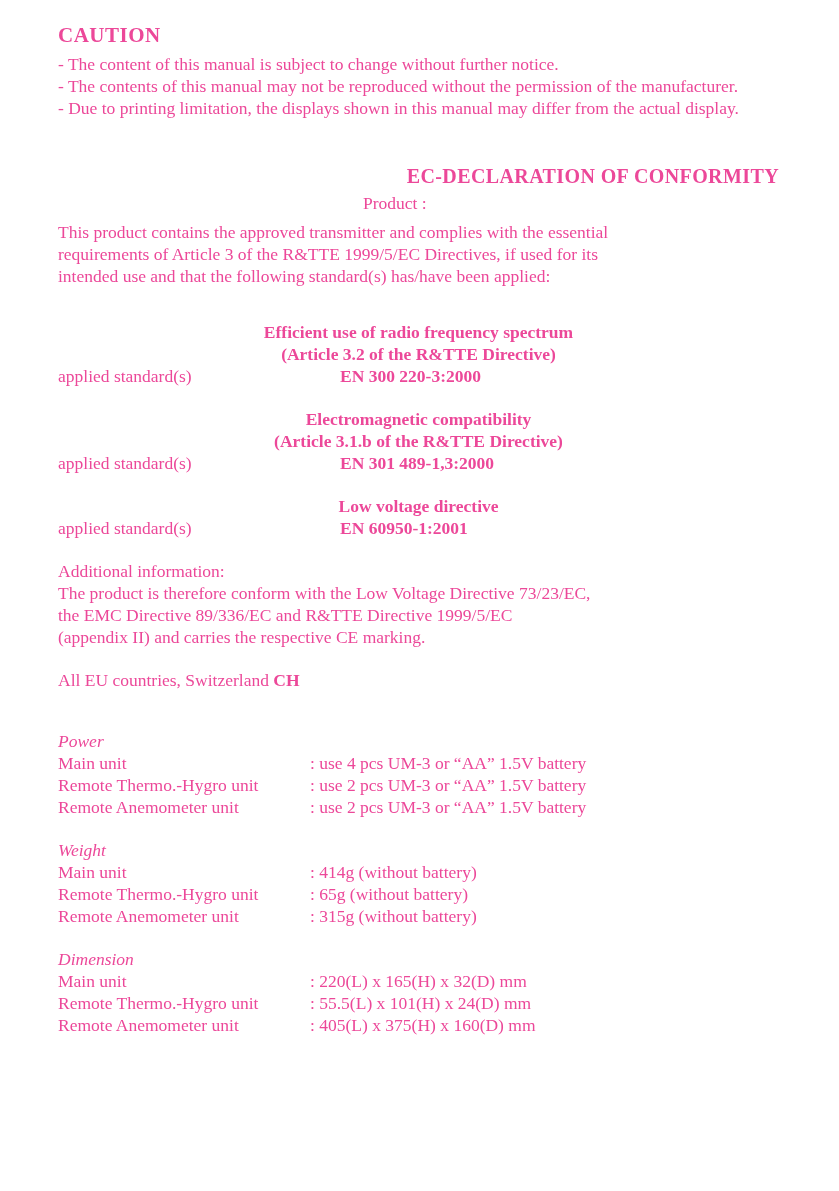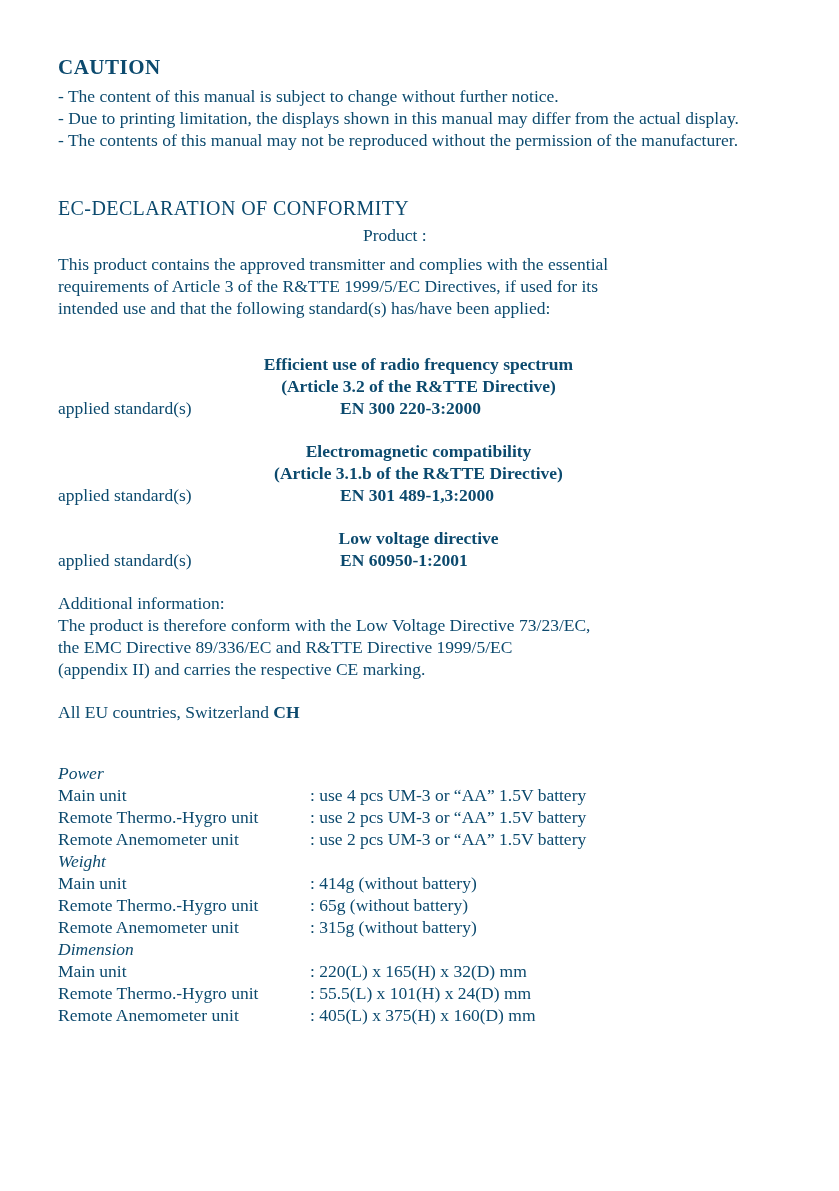--- a/index.html
+++ b/index.html
@@ -3,77 +3,78 @@
 <meta charset="utf-8">
 <style>
   * { margin: 0; padding: 0; box-sizing: border-box; }
   html, body { background: #f4f4f4; }
   body { font-family: "Liberation Serif", "DejaVu Serif", serif; }
   .page {
     width: 839px;
     height: 1191px;
     margin: 0 auto;
     background: #ffffff;
-    color: #0c4a6e;
-    padding: 56px 60px 0 58px;
+    color: #ec4899;
+    padding: 24px 60px 0 58px;
     font-size: 17.5px;
     line-height: 22px;
     overflow: hidden;
     position: relative;
   }
   .bold { font-weight: 700; }
 
   .caution-title {
     font-size: 21px;
     font-weight: 700;
     letter-spacing: 0.5px;
     margin-bottom: 7px;
   }
   .caution p { max-width: 720px; }
 
   .ec-title {
     margin-top: 46px;
     font-size: 20px;
-    font-weight: 400;
+    font-weight: 700;
     letter-spacing: 0.4px;
+    text-align: right;
   }
   .product-label {
     margin-top: 5px;
     padding-left: 305px;
   }
   .intro { margin-top: 7px; }
 
   .std-section { margin-top: 21px; }
   .std-section.first { margin-top: 34px; }
   .std-heading { font-weight: 700; text-align: center; }
   .std-row { display: flex; align-items: flex-end; }
   .std-label { width: 282px; flex: 0 0 282px; }
   .std-value { font-weight: 700; }
 
   .additional { margin-top: 21px; }
   .rtte { margin-top: 21px; }
 
   .specs { margin-top: 39px; }
-  .spec-section { }
+  .spec-section { margin-top: 21px; }
   .spec-section.first { margin-top: 0; }
   .spec-title { font-style: italic; }
   .spec-row { display: flex; min-height: 22px; }
   .spec-label { width: 252px; flex: 0 0 252px; }
   .spec-value { }
 </style>
 </head>
 <body>
 
 <div class="page">
 
   <section class="caution">
     <h1 class="caution-title">CAUTION</h1>
     <p>- The content of this manual is subject to change without further notice.</p>
+    <p>- The contents of this manual may not be reproduced without the permission of the manufacturer.</p>
     <p>- Due to printing limitation, the displays shown in this manual may differ from the actual display.</p>
-    <p>- The contents of this manual may not be reproduced without the permission of the manufacturer.</p>
   </section>
 
   <section class="declaration">
     <h2 class="ec-title">EC-DECLARATION OF CONFORMITY</h2>
     <p class="product-label">Product :</p>
 
     <div class="intro">
       <p>This product contains the approved transmitter and complies with the essential</p>
       <p>requirements of Article 3 of the R&amp;TTE 1999/5/EC Directives, if used for its</p>
       <p>intended use and that the following standard(s) has/have been applied:</p>

